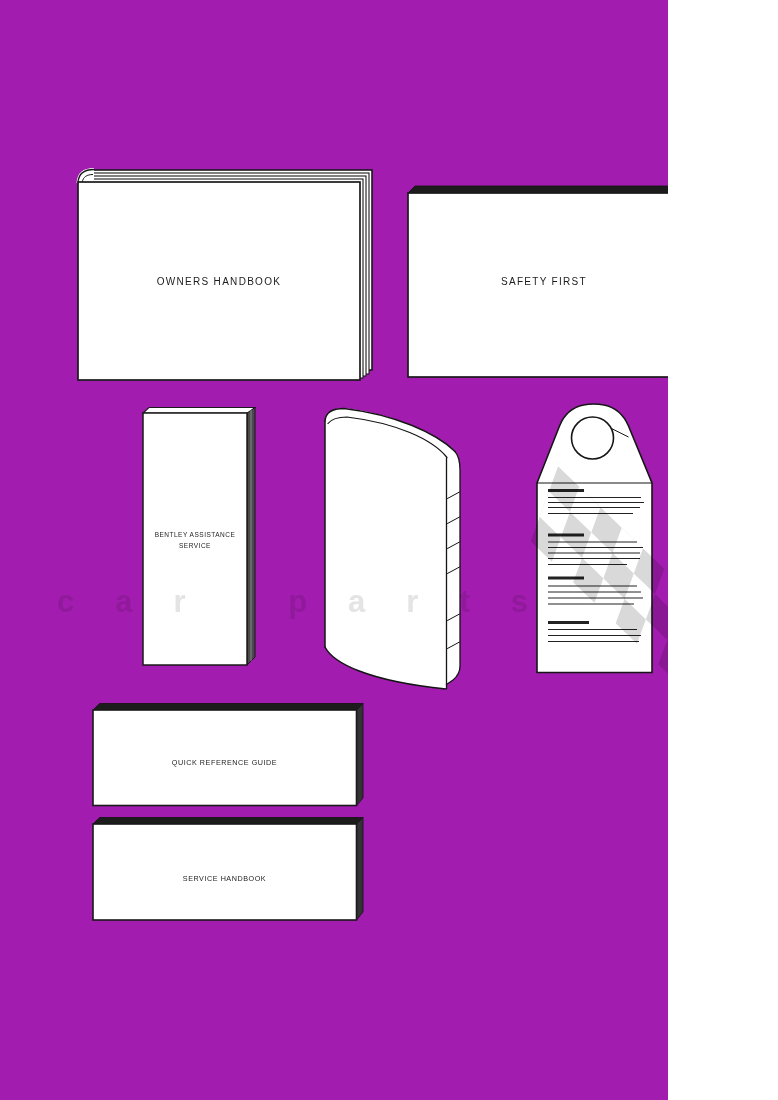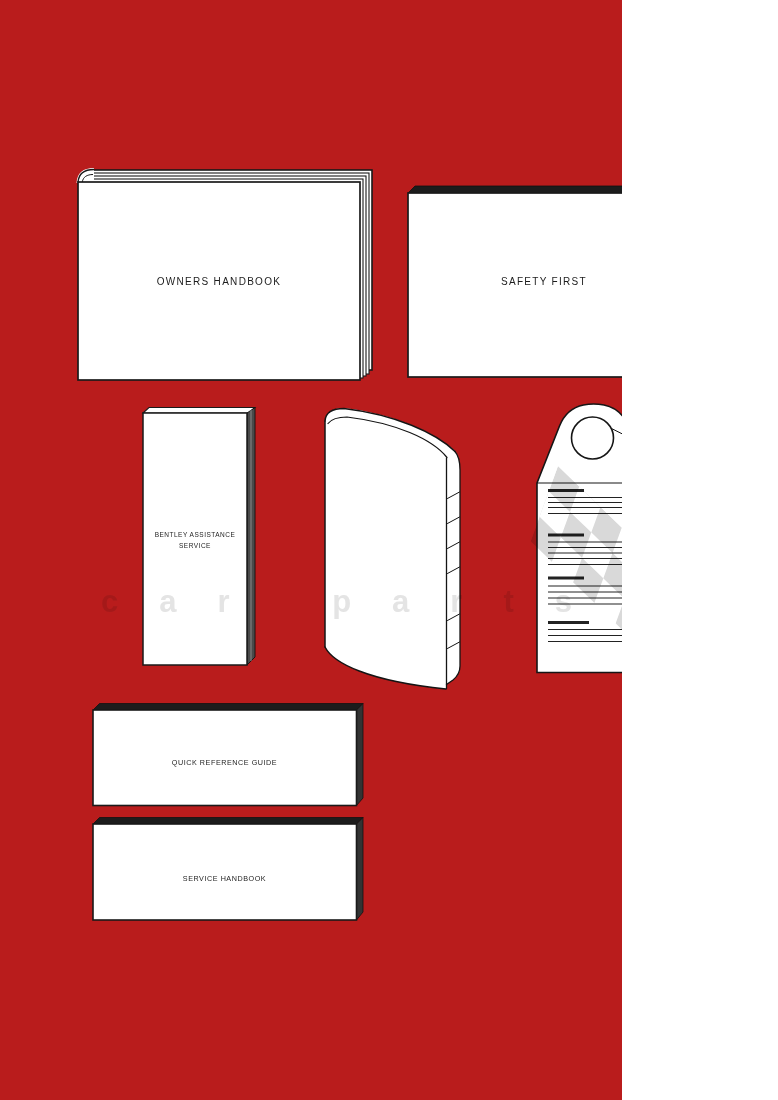--- a/index.html
+++ b/index.html
@@ -5,23 +5,24 @@
   :root{
     --wm-brand:#f2b9b9;
     --wm-sub:#e4e4e4;
     --wm-flag:#d9d9d9;
     --ink:#1c1c1c;
   }
   html,body{margin:0;padding:0;background:#ffffff;}
   .page{
     position:relative;
     width:622px;height:1100px;
-    background:#b91c1c;
+    background:#a21caf;
     overflow:hidden;
     font-family:"Liberation Sans", sans-serif;
+    padding-left:46px;
   }
   .art{position:absolute;left:0;top:0;z-index:1;}
   .label{
     fill:var(--ink);
     font-family:"Liberation Sans", sans-serif;
     font-weight:400;
   }
   .lbl-big{font-size:10px;letter-spacing:1.3px;}
   .lbl-small{font-size:6.5px;letter-spacing:0.5px;}
   .lbl-med{font-size:7.2px;letter-spacing:0.55px;}
@@ -37,21 +38,20 @@
     font-weight:700;font-size:122px;line-height:1;
     letter-spacing:-5px;color:var(--wm-brand);
     white-space:nowrap;
   }
   .wm-sub{
     position:absolute;left:57px;top:586px;
     font-family:"Liberation Sans", sans-serif;
     font-weight:700;font-size:31px;line-height:1;
     letter-spacing:41px;word-spacing:12px;color:var(--wm-sub);
     white-space:nowrap;
-    margin-left:44px;
   }
   .wm-flag{position:absolute;left:470px;top:430px;}
 </style>
 </head>
 <body>
 
 <div class="page">
 
   <svg class="art" width="778" height="1100" viewBox="0 0 778 1100">
 

